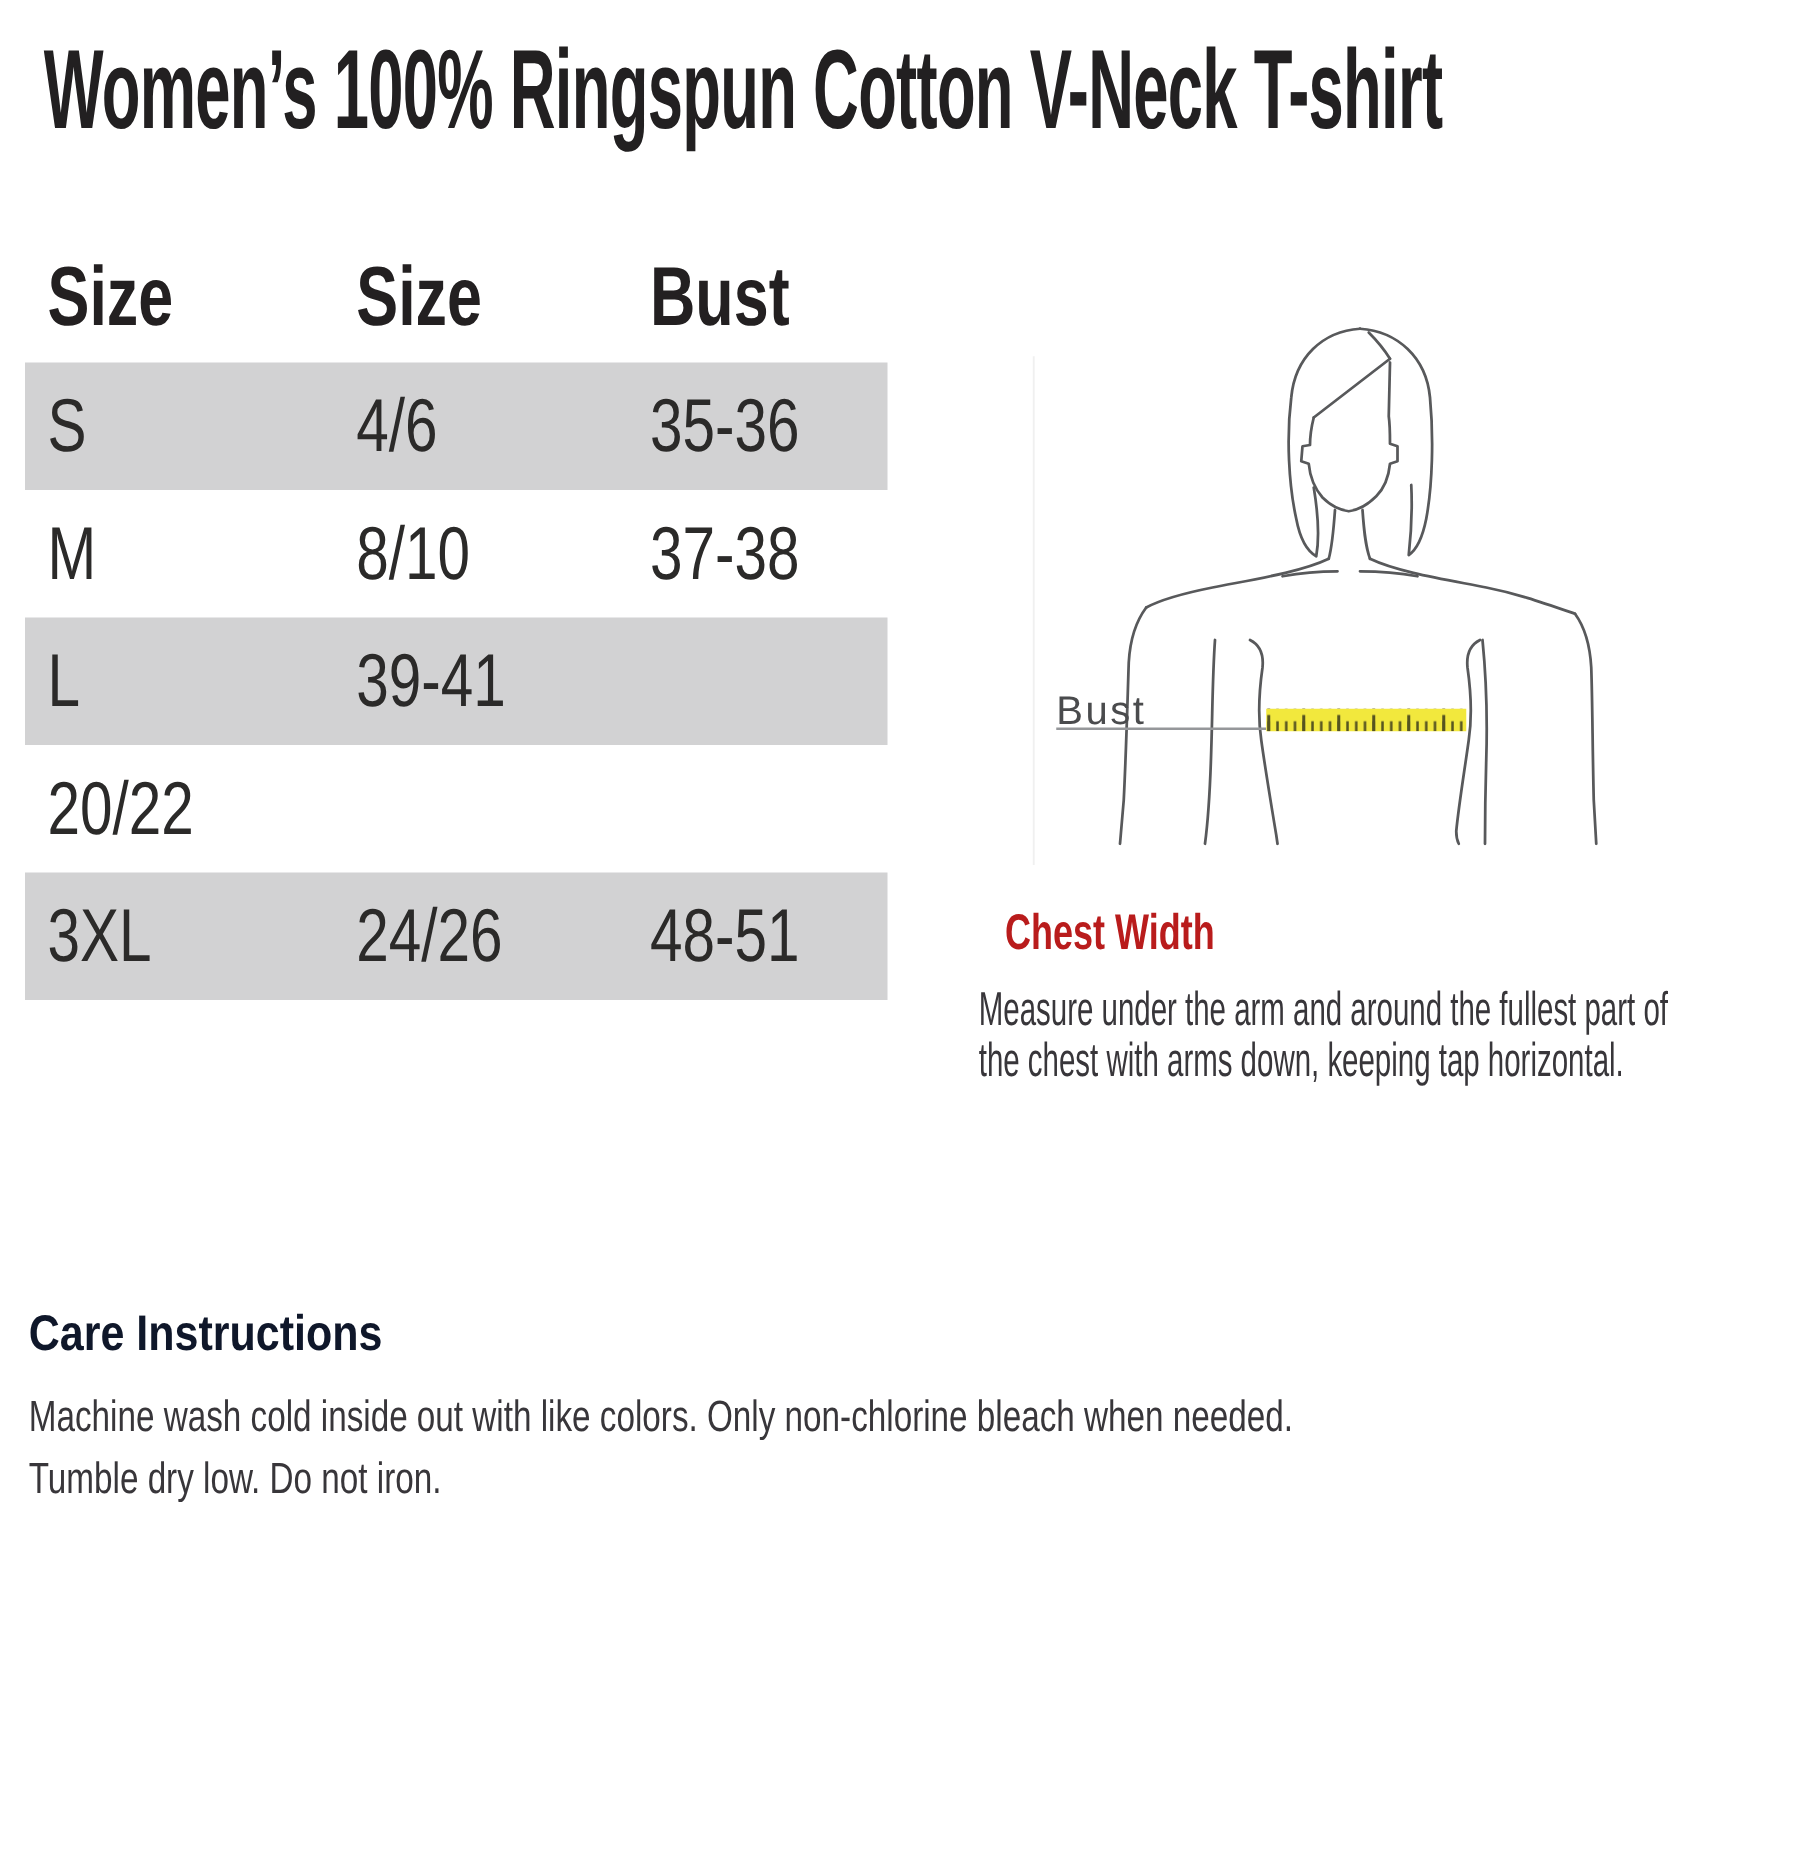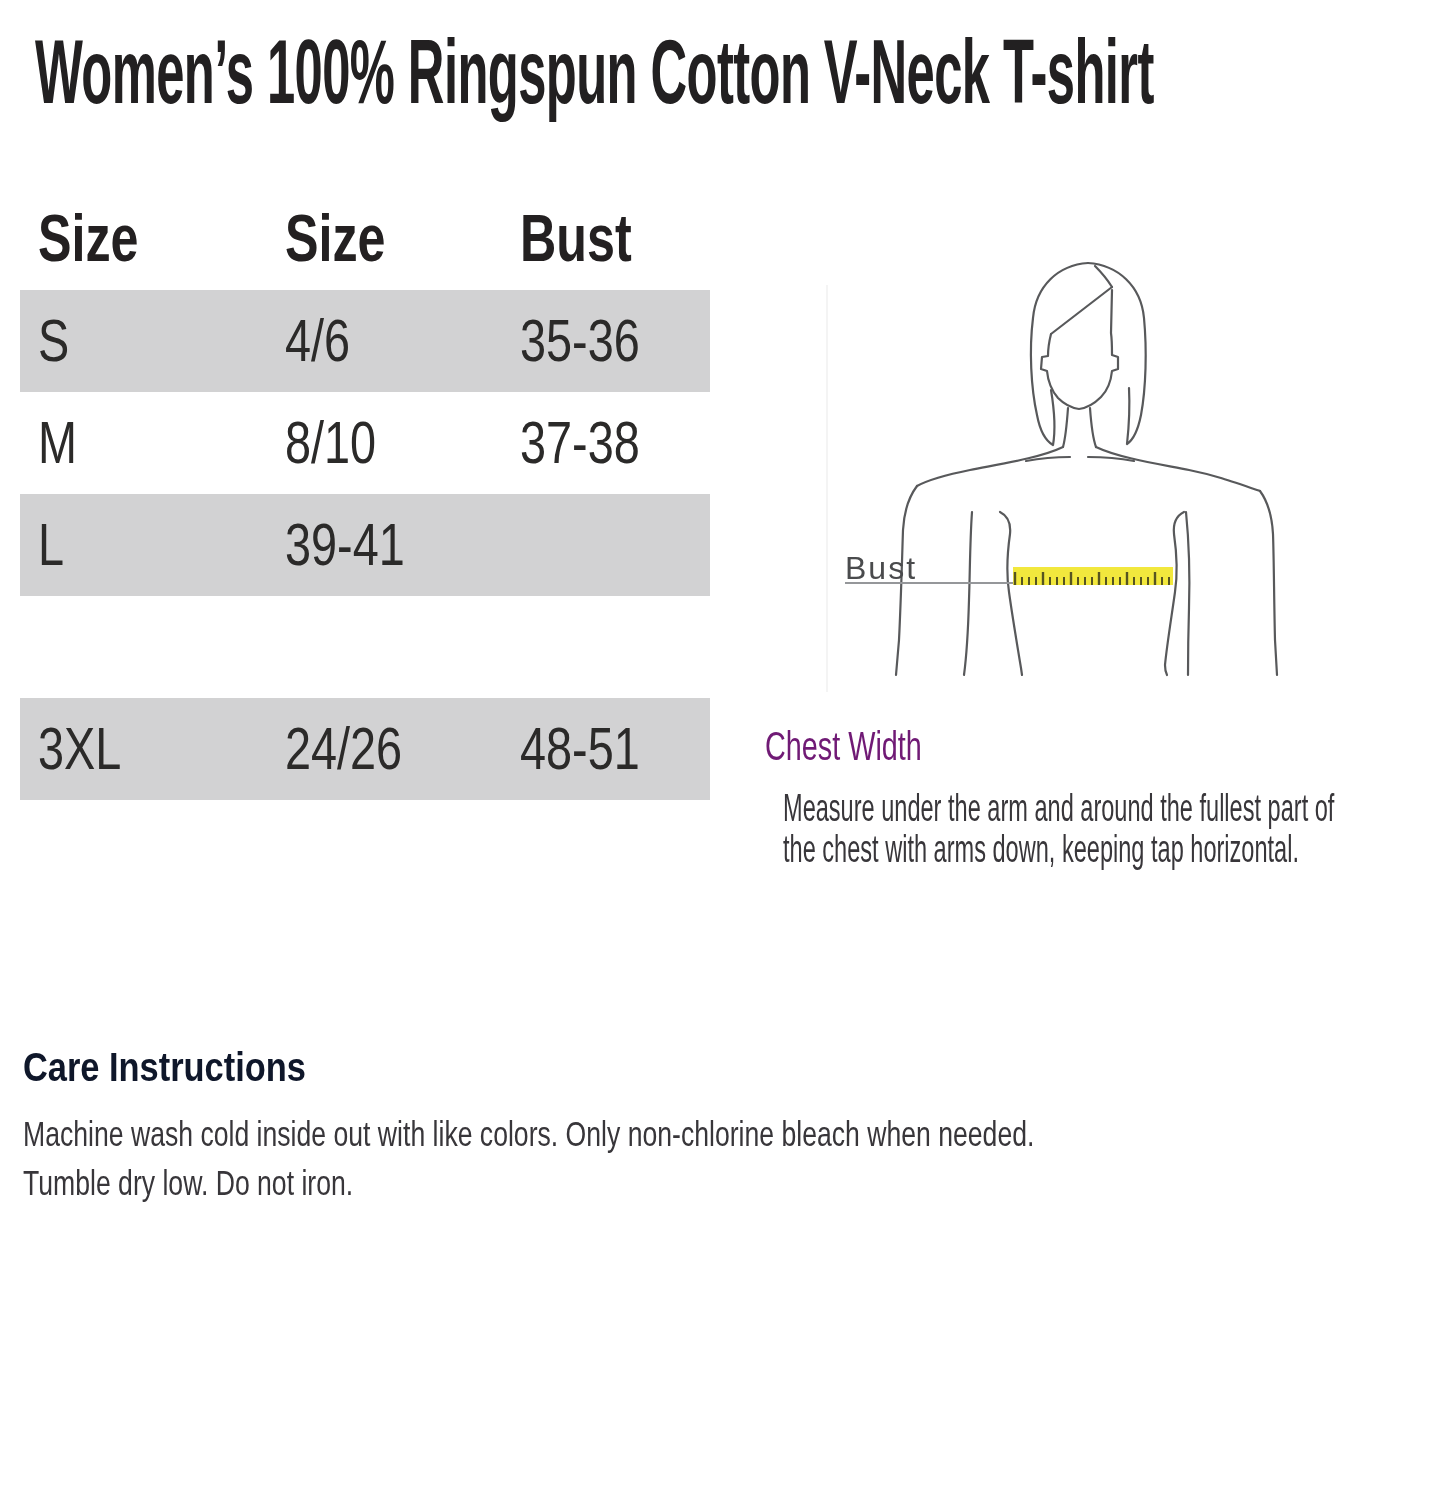--- a/index.html
+++ b/index.html
@@ -38,21 +38,21 @@
 
   
   .figure{left:820px;top:250px;width:460px;height:450px;}
   .figure svg{display:block;width:460px;height:450px;}
   .bustlabel{
     position:absolute;left:25px;top:302px;
     font-size:32px;letter-spacing:2px;color:#4a4b4d;line-height:1;
   }
 
   
-  .chest-heading{left:765px;top:726px;font-size:40px;font-weight:400;line-height:1;color:#701a75;}
+  .chest-heading{left:804px;top:726px;font-size:40px;font-weight:700;line-height:1;color:#b91c1c;}
   .chest-heading .cx{transform:scaleX(.72);}
   .chest-body{
     left:783px;top:788px;
     font-size:38px;line-height:41px;color:#38363a;
     width:980px;
   }
   .chest-body .cx{transform:scaleX(.62);white-space:pre-line;}
 
   
   .care-heading{left:23px;top:1047px;font-size:40px;font-weight:700;line-height:1;color:#0f172a;}
@@ -86,20 +86,21 @@
     <div class="trow">
       <div class="cell"><span class="cx">M</span></div>
       <div class="cell"><span class="cx">8/10</span></div>
       <div class="cell"><span class="cx">37-38</span></div>
     </div>
     <div class="trow">
       <div class="cell"><span class="cx">L</span></div>
       <div class="cell"><span class="cx">39-41</span></div>
     </div>
     <div class="trow">
+      <div class="cell"><span class="cx">20/22</span></div>
     </div>
     <div class="trow">
       <div class="cell"><span class="cx">3XL</span></div>
       <div class="cell"><span class="cx">24/26</span></div>
       <div class="cell"><span class="cx">48-51</span></div>
     </div>
   </div>
 </div>
 
 <div class="abs figure">

